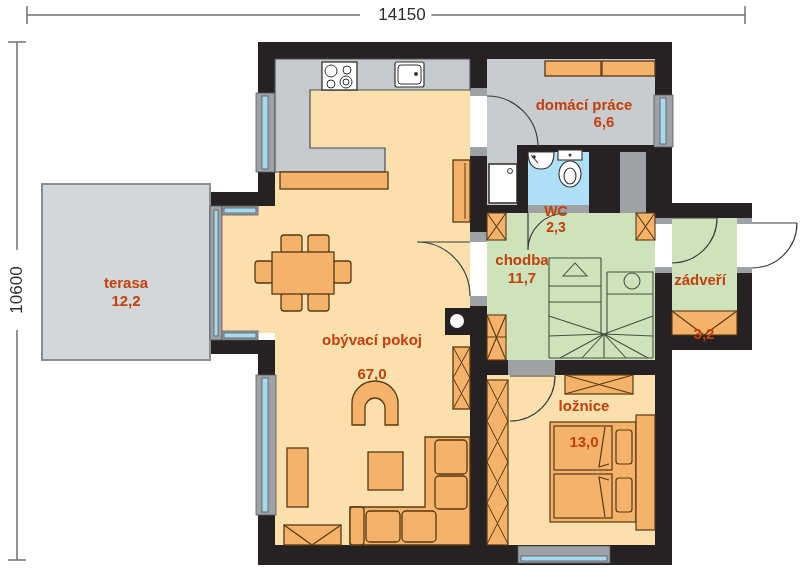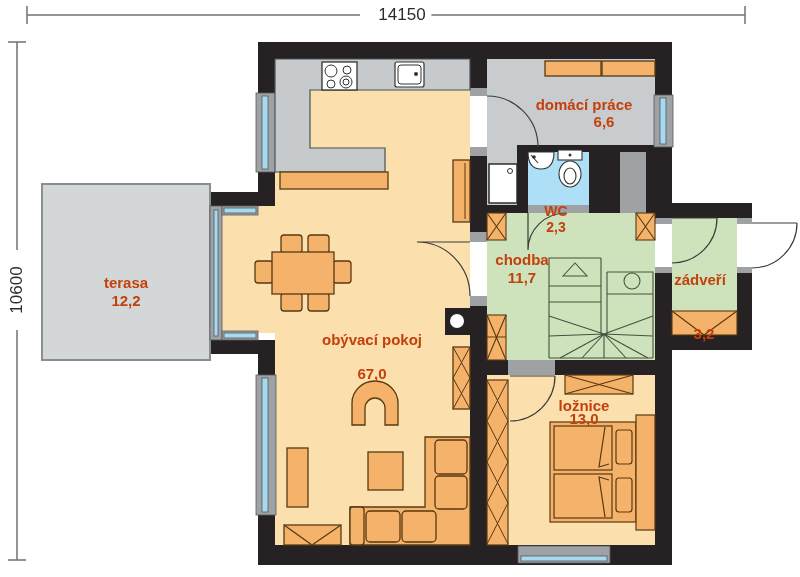--- a/index.html
+++ b/index.html
@@ -261,15 +261,15 @@
   <div class="lbl small" style="left:556px;top:180px;">WC</div>
   <div class="lbl small" style="left:556px;top:196px;">2,3</div>
 
   <div class="lbl" style="left:522px;top:259px;">chodba</div>
   <div class="lbl" style="left:522px;top:277px;">11,7</div>
 
   <div class="lbl" style="left:700px;top:279px;">zádveří</div>
   <div class="lbl" style="left:704px;top:297px;margin-top:36px;">3,2</div>
 
   <div class="lbl" style="left:584px;top:405px;">ložnice</div>
-  <div class="lbl" style="left:584px;top:418px;">13,0</div>
+  <div class="lbl" style="left:584px;top:441px;">13,0</div>
 
 </div>
 
 </body></html>

